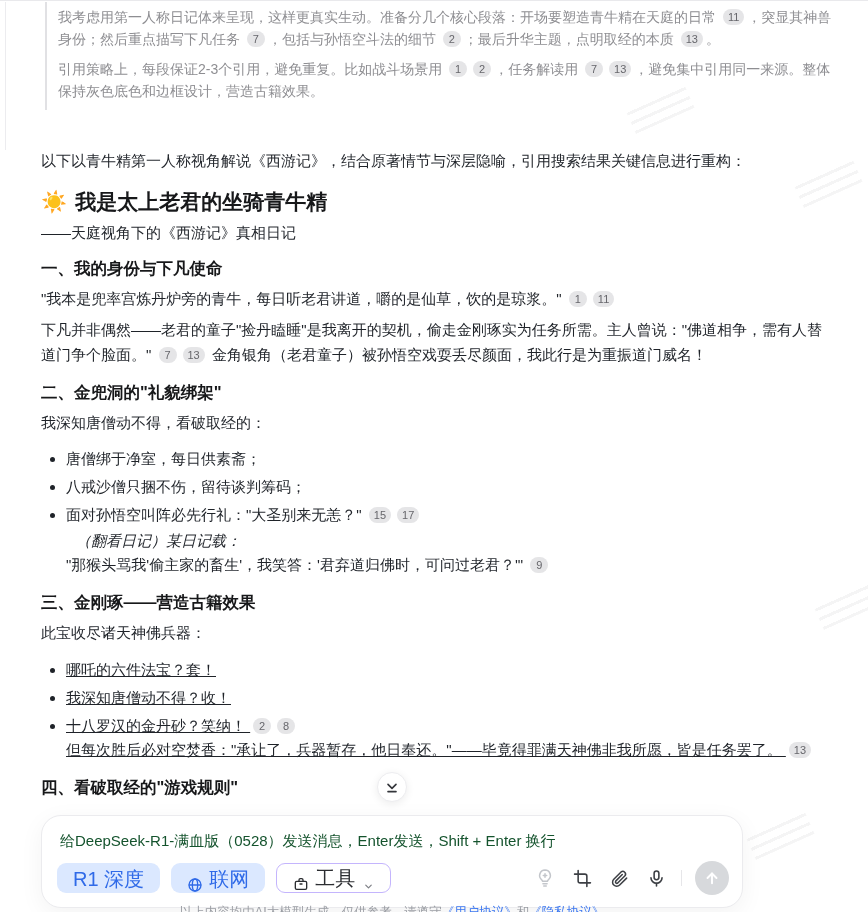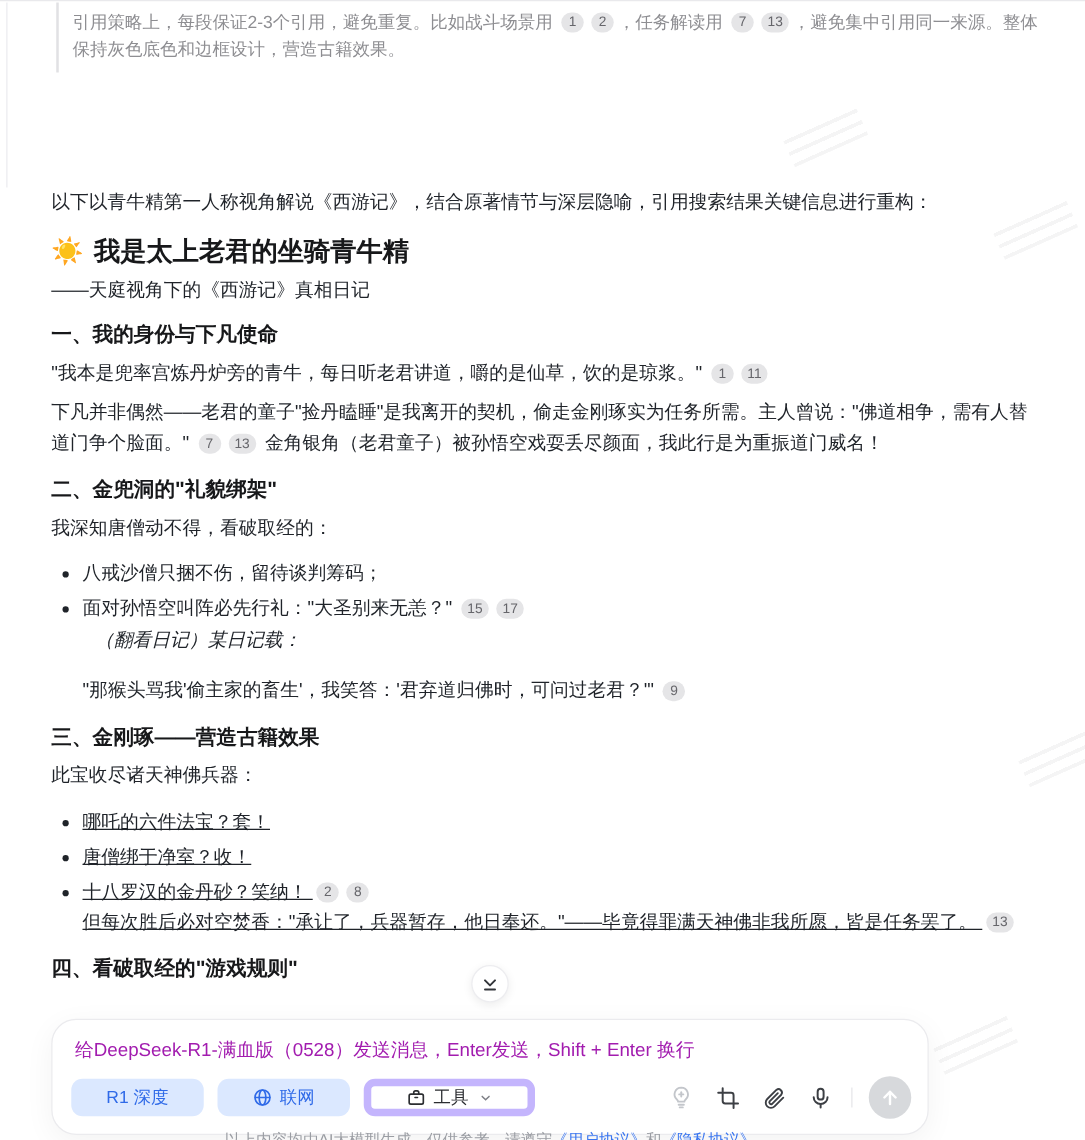--- a/index.html
+++ b/index.html
@@ -38,49 +38,49 @@
   .message h2.gap-lg { margin-top:14px; }
   .message p.body { margin:7px 0 0; font-size:15px; line-height:25px; }
   .message p.body.two { margin-top:6px; }
   .message ul { margin:12px 0 0; padding-left:25px; list-style:none; }
   .message ul.mt-b { margin-top:13px;text-decoration:underline; }
   .message li { position:relative; margin:0 0 4px; font-size:15px; line-height:24px; }
   .message li::before {
     content:""; position:absolute; left:-16px; top:10px;
     width:5px; height:5px; border-radius:50%; background:#1f2329;
   }
-  .message .sub-italic { margin:2px 0 16px 10px; font-style:italic; font-size:15px; line-height:24px; }
+  .message .sub-italic { margin:2px 0 0 10px; font-style:italic; font-size:15px; line-height:24px; }
   .message .sub-quote { margin:0; font-size:15px; line-height:24px; }
   .message .sub-plain { margin:0; font-size:15px; line-height:24px; }
 
   
   .scroll-btn {
     position:absolute; left:377px; top:772px; width:30px; height:30px;
     border-radius:50%; background:#fff; border:1px solid #ededf0;
     box-shadow:0 2px 8px rgba(0,0,0,.08); cursor:pointer;
     display:flex; align-items:center; justify-content:center;
   }
 
   
   .composer {
     position:absolute; left:41px; top:815px; width:702px; height:93px;
     background:#fff; border:1px solid #ebebee; border-radius:20px;
     box-shadow:0 6px 24px rgba(0,0,0,.05);
   }
   .composer .ph {
-    padding:15px 18px 0; font-size:15px; line-height:20px; color:#a21caf;
+    padding:15px 18px 0; font-size:15px; line-height:20px; color:#14532d;
     white-space:nowrap; overflow:hidden; cursor:text;
   }
   .toolbar { position:absolute; left:15px; right:13px; bottom:13px; height:32px; display:flex; align-items:center; }
   .pill {
-    display:inline-flex; align-items:center; gap:6px; height:30px;
-    padding:0 28px; border-radius:9px; font-size:14px; cursor:pointer;
+    display:inline-flex; align-items:flex-end; gap:6px; height:30px;
+    padding:0 16px; border-radius:9px; font-size:20px; cursor:pointer;
     background:#dbe8ff; color:#2f6ae8; font-weight:500; margin-right:11px;
   }
-  .pill.plain { background:#fff; color:#2b2d31; border:6px solid #c4b5fd; font-weight:400; }
+  .pill.plain { background:#fff; color:#2b2d31; border:1px solid #c4b5fd; font-weight:400; }
   .pill .chev { color:#7d7f85; margin-left:2px; display:flex; }
   .toolbar .spacer { flex:1; }
   .icon-btn { width:20px; height:20px; margin-left:17px; display:flex; align-items:center; justify-content:center; cursor:pointer; color:#3c3f44; }
   .icon-btn.dim { color:#c3c6cb; }
   .vdiv { width:1px; height:16px; background:#e6e6e9; margin-left:15px; }
   .send-btn {
     width:34px; height:34px; border-radius:50%; background:#d7d9dc;
     margin-left:13px; display:flex; align-items:center; justify-content:center; cursor:pointer;
   }
 
@@ -98,41 +98,43 @@
     background:repeating-linear-gradient(0deg,#6b6b70 0 3px,transparent 3px 10px);
   }
 </style>
 </head>
 <body>
 
 <div class="top-hairline"></div>
 <div class="left-edge-line"></div>
 
 <div class="thinking" id="thinking">
+    <p class="tp">我考虑用第一人称日记体来呈现，这样更真实生动。准备分几个核心段落：开场要塑造青牛精在天庭的日常 <span class="cite">11</span>，突显其神兽身份；然后重点描写下凡任务 <span class="cite">7</span>，包括与孙悟空斗法的细节 <span class="cite">2</span>；最后升华主题，点明取经的本质 <span class="cite">13</span>。</p>
     <p class="tp">引用策略上，每段保证2-3个引用，避免重复。比如战斗场景用 <span class="cite">1</span><span class="cite">2</span>，任务解读用 <span class="cite">7</span><span class="cite">13</span>，避免集中引用同一来源。整体保持灰色底色和边框设计，营造古籍效果。</p>
   </div>
 
 <div class="message" id="message">
     <p class="intro">以下以青牛精第一人称视角解说《西游记》，结合原著情节与深层隐喻，引用搜索结果关键信息进行重构：</p>
     <div class="h1row"><span class="emoji">☀️</span><span>我是太上老君的坐骑青牛精</span></div>
     <p class="subtitle">——天庭视角下的《西游记》真相日记</p>
     <h2>一、我的身份与下凡使命</h2>
     <p class="body">"我本是兜率宫炼丹炉旁的青牛，每日听老君讲道，嚼的是仙草，饮的是琼浆。" <span class="cite">1</span><span class="cite">11</span></p>
     <p class="body two">下凡并非偶然——老君的童子"捡丹瞌睡"是我离开的契机，偷走金刚琢实为任务所需。主人曾说："佛道相争，需有人替道门争个脸面。" <span class="cite">7</span><span class="cite">13</span> 金角银角（老君童子）被孙悟空戏耍丢尽颜面，我此行是为重振道门威名！</p>
     <h2 class="gap-lg">二、金兜洞的"礼貌绑架"</h2>
     <p class="body">我深知唐僧动不得，看破取经的：</p>
     <ul>
+      <li>唐僧绑于净室，每日供素斋；</li>
       <li>八戒沙僧只捆不伤，留待谈判筹码；</li>
       <li>面对孙悟空叫阵必先行礼："大圣别来无恙？" <span class="cite">15</span><span class="cite">17</span><div class="sub-italic">（翻看日记）某日记载：</div><div class="sub-quote">"那猴头骂我'偷主家的畜生'，我笑答：'君弃道归佛时，可问过老君？'" <span class="cite">9</span></div></li>
     </ul>
     <h2 class="gap-lg">三、金刚琢——营造古籍效果</h2>
     <p class="body">此宝收尽诸天神佛兵器：</p>
     <ul class="mt-b">
       <li>哪吒的六件法宝？套！</li>
-      <li>唐僧绑于净室？收！</li>
+      <li>我深知唐僧动不得？收！</li>
       <li>十八罗汉的金丹砂？笑纳！ <span class="cite">2</span><span class="cite">8</span><div class="sub-plain">但每次胜后必对空焚香："承让了，兵器暂存，他日奉还。"——毕竟得罪满天神佛非我所愿，皆是任务罢了。 <span class="cite">13</span></div></li>
     </ul>
     <h2 class="gap-lg">四、看破取经的"游戏规则"</h2>
   </div>
 
 <div class="wm" style="left:628px; top:96px;"></div>
 <div class="wm" style="left:796px; top:170px;"></div>
 <div class="wm" style="left:816px; top:592px;"></div>
 <div class="wm" style="left:748px; top:822px;"></div>
 

